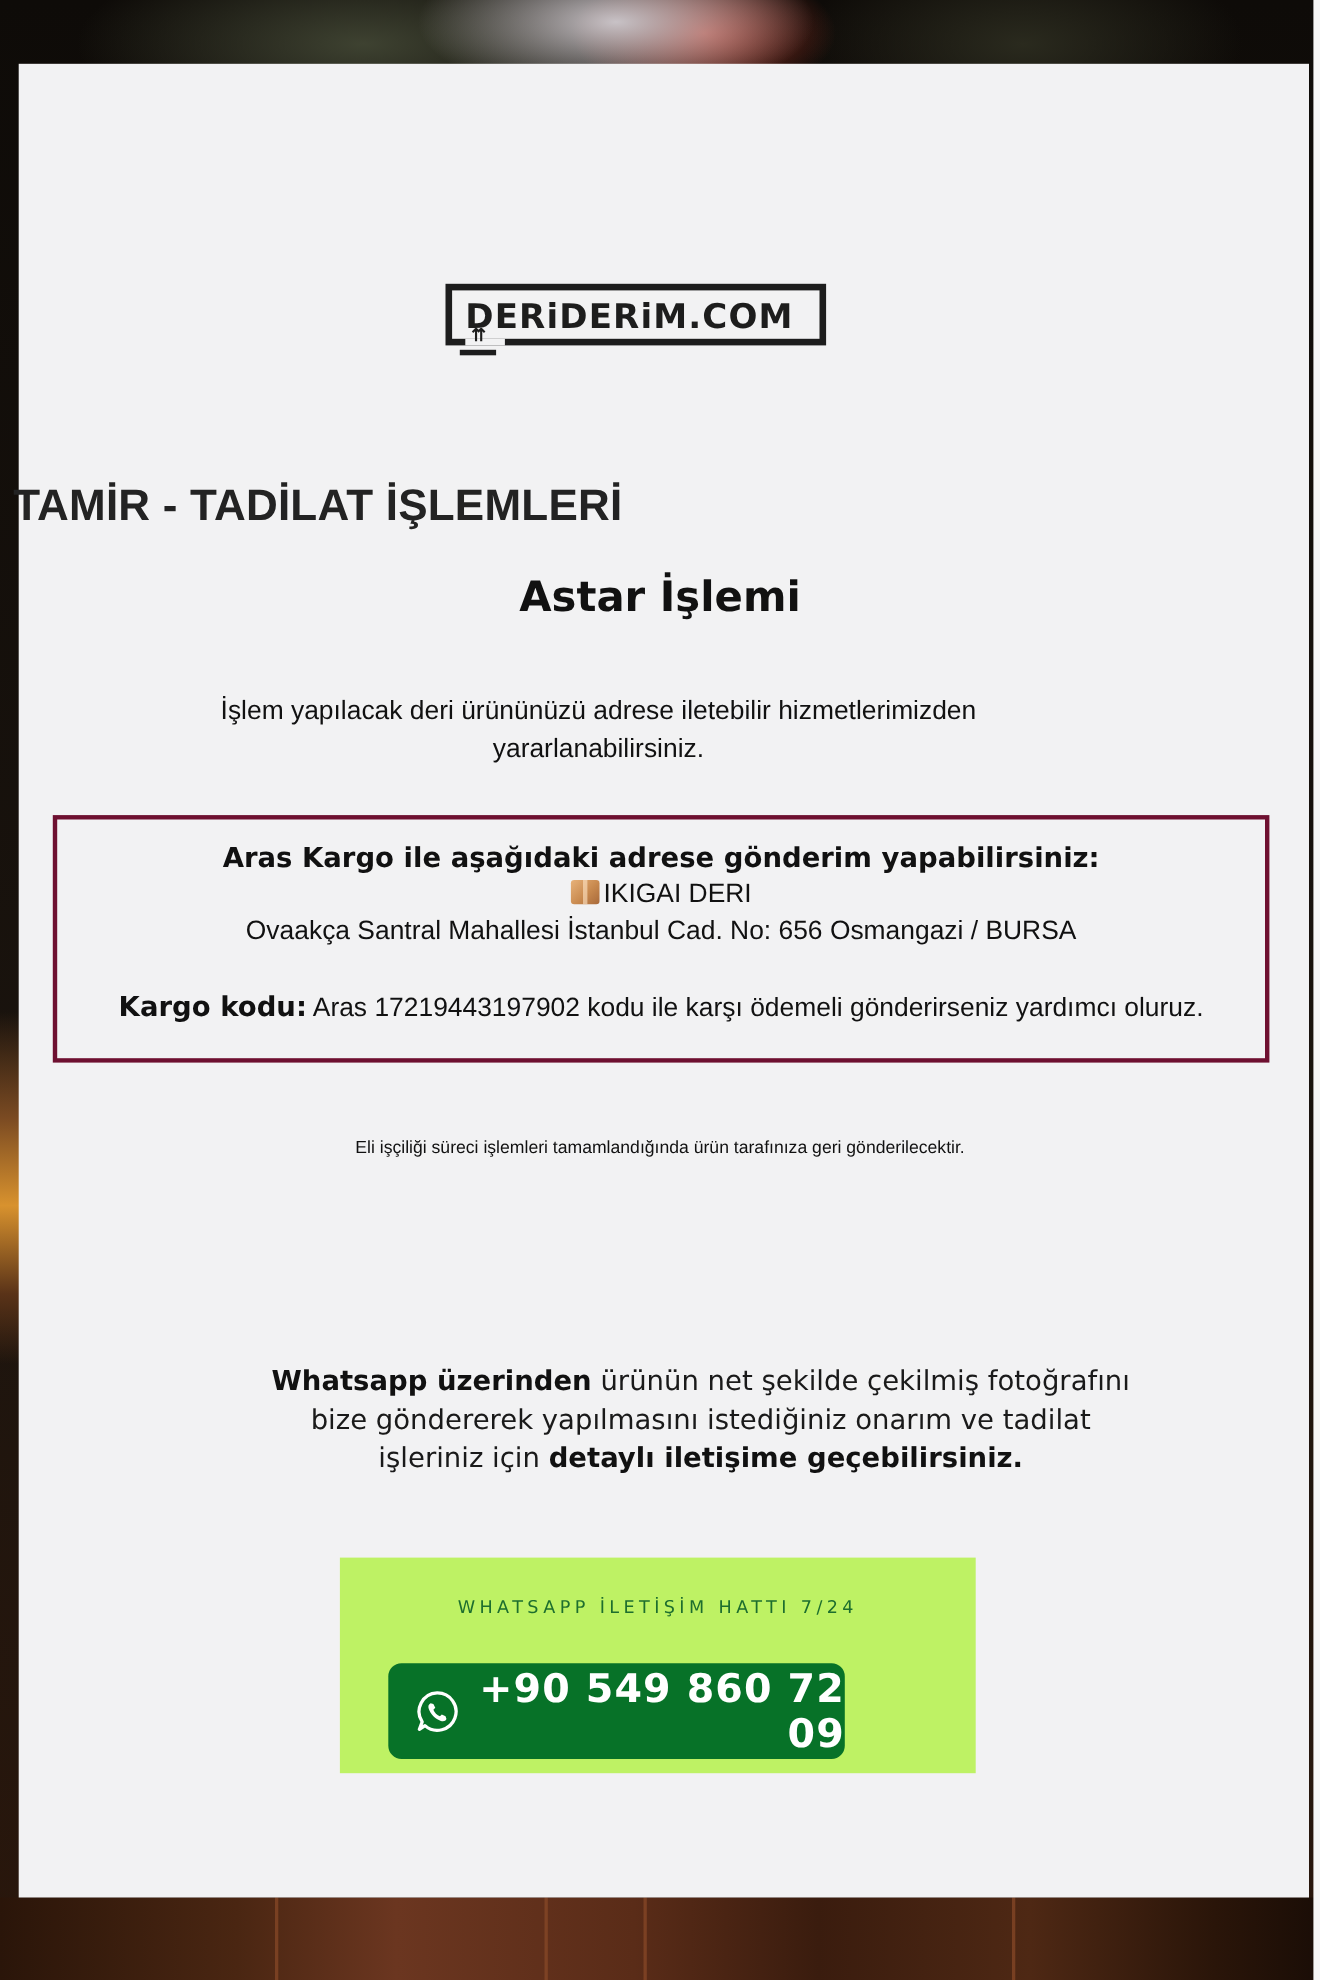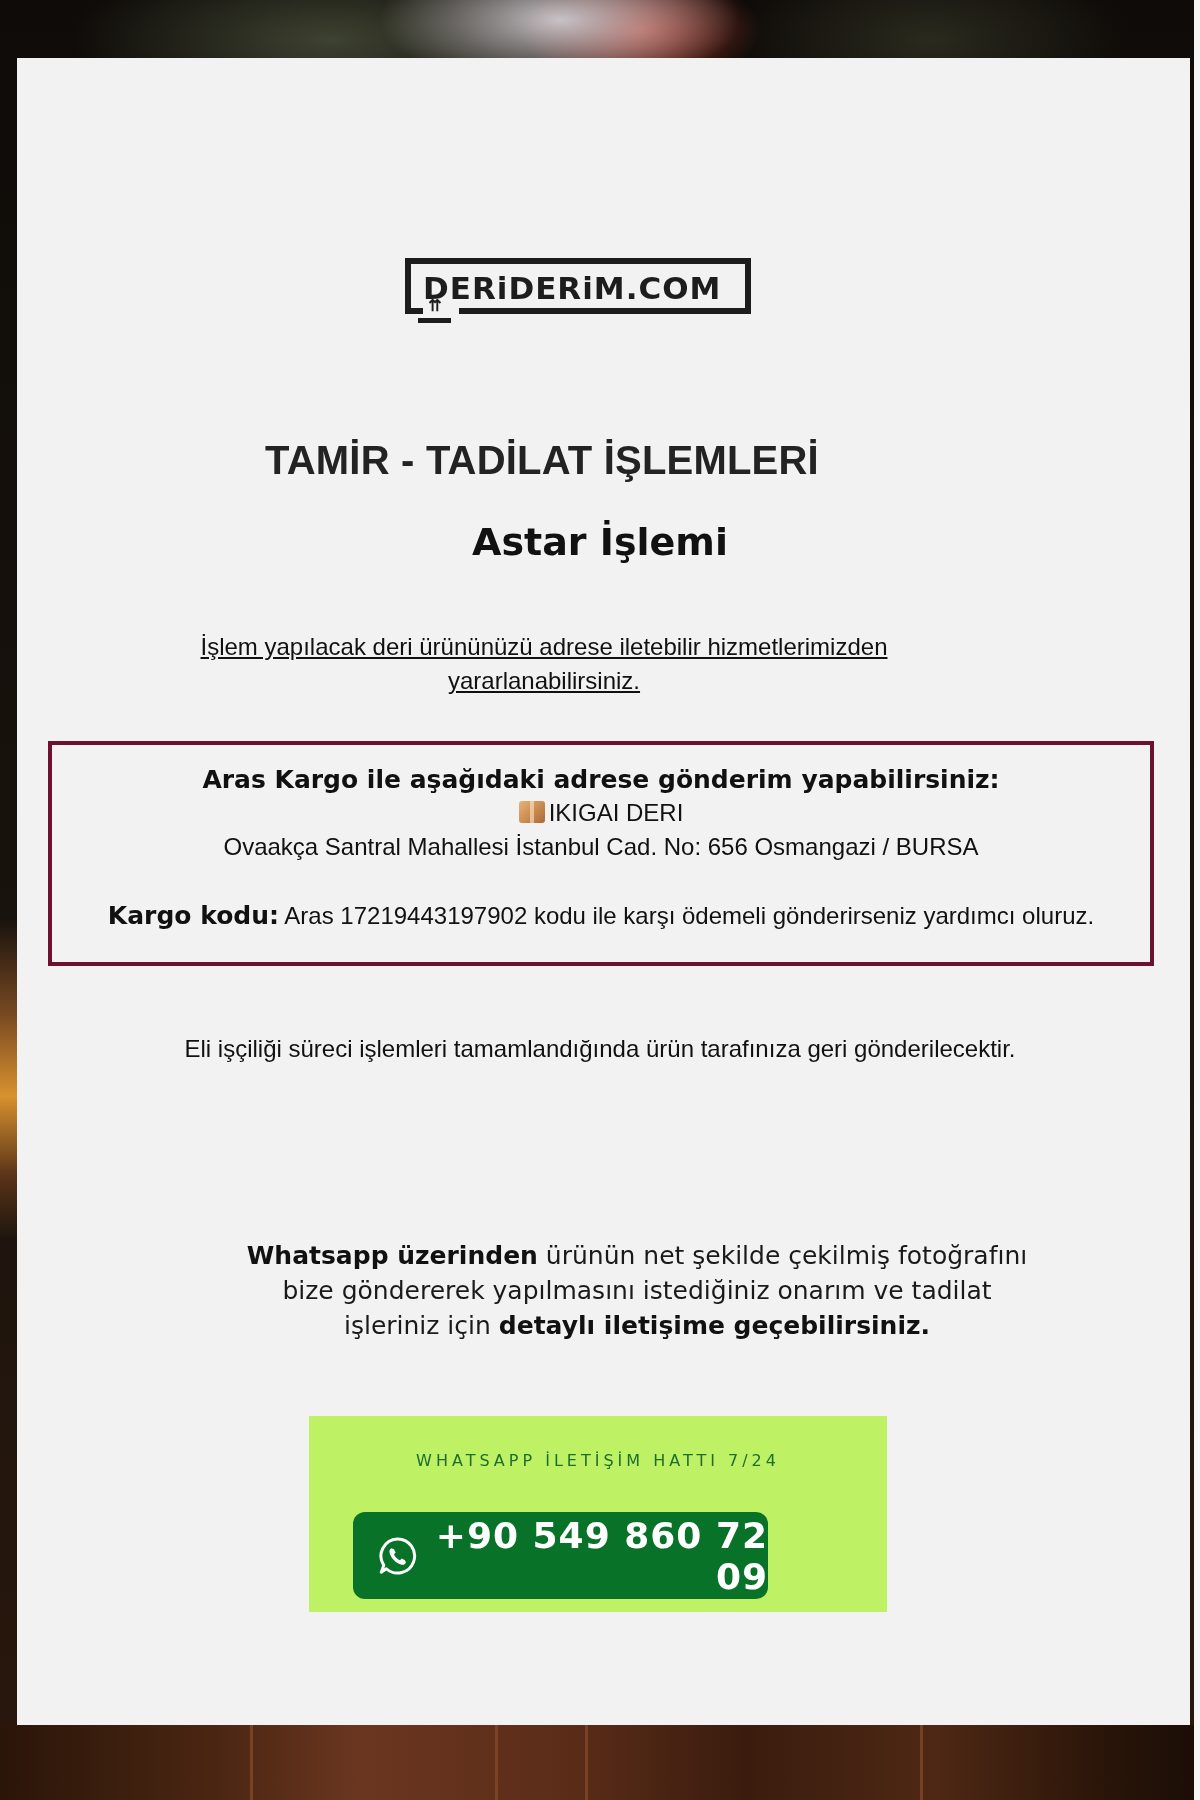--- a/index.html
+++ b/index.html
@@ -46,31 +46,31 @@
     .logo-gap {
       position: absolute; left: 12px; bottom: -6px; width: 36px; height: 6px; background: #f2f2f3;
     }
     .logo-arrows {
       position: absolute; left: 420px; top: 299px; width: 30px; height: 22px;
       color: #1d1d1d; font-size: 16px; font-weight: bold; line-height: 14px; text-align: center;
     }
     .logo-bar { position: absolute; left: 418px; top: 318px; width: 33px; height: 5px; background: #1d1d1d; }
 
     .title {
-      position: absolute; left: 0; width: 1084px; top: 438px; text-align: center;
+      position: absolute; left: 12px; width: 1084px; top: 438px; text-align: left;
       font-family: "Liberation Sans", sans-serif; font-weight: bold; font-size: 40px; color: #232323;
       letter-spacing: 0.2px;
     }
     .subtitle {
       position: absolute; left: 0; width: 1200px; top: 520px; text-align: center;
       font-family: "DejaVu Sans", sans-serif; font-weight: bold; font-size: 38px; color: #111;
     }
     .intro {
       position: absolute; left: 0; width: 1088px; top: 630px; text-align: center;
-      font-size: 24px; line-height: 34px; color: #111; text-decoration: underline;
+      font-size: 24px; line-height: 34px; color: #111;
     }
 
     .cargo-box {
       position: absolute; left: 48px; top: 741px; width: 1106px; height: 225px;
       border: 4px solid #6e1030; box-sizing: border-box;
     }
     .cargo-heading {
       position: absolute; left: 0; width: 100%; top: 20px; text-align: center;
       font-family: "DejaVu Sans", sans-serif; font-weight: bold; font-size: 25px; color: #111;
     }
@@ -82,21 +82,21 @@
       background: linear-gradient(135deg, #e7b27a 0%, #c98a4f 55%, #a8693a 100%);
       border-radius: 3px; position: relative;
     }
     .box-icon::after {
       content: ""; position: absolute; left: 11px; top: 0; width: 4px; height: 22px; background: rgba(255,230,200,.6);
     }
     .code-label { font-family: "DejaVu Sans", sans-serif; font-weight: bold; font-size: 25px; }
 
     .return-text {
       position: absolute; left: 0; width: 1200px; top: 1035px; text-align: center;
-      font-size: 24px; color: #111;
+      font-size: 16px; color: #111;
     }
 
     .wa-text {
       position: absolute; left: 0; width: 1200px; top: 1238px; text-align: center;
       font-family: "DejaVu Sans", sans-serif; font-size: 25px; line-height: 35px; color: #1a1a1a; padding-left: 37px;
     }
     .wa-text b { font-weight: bold; color: #111; }
 
     .wa-card {
       position: absolute; left: 309px; top: 1416px; width: 578px; height: 196px; background: #bef264;

